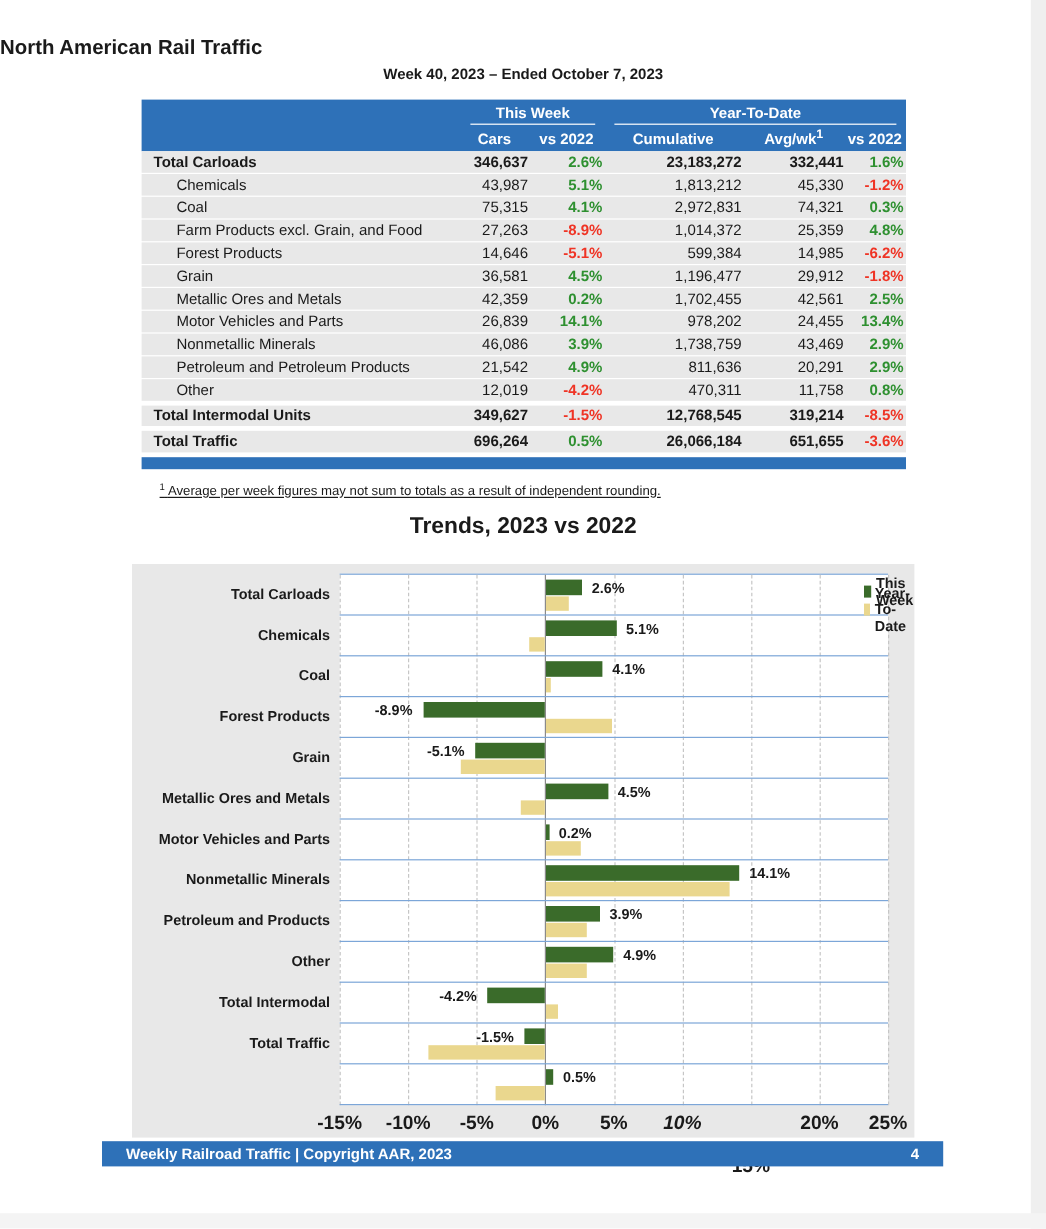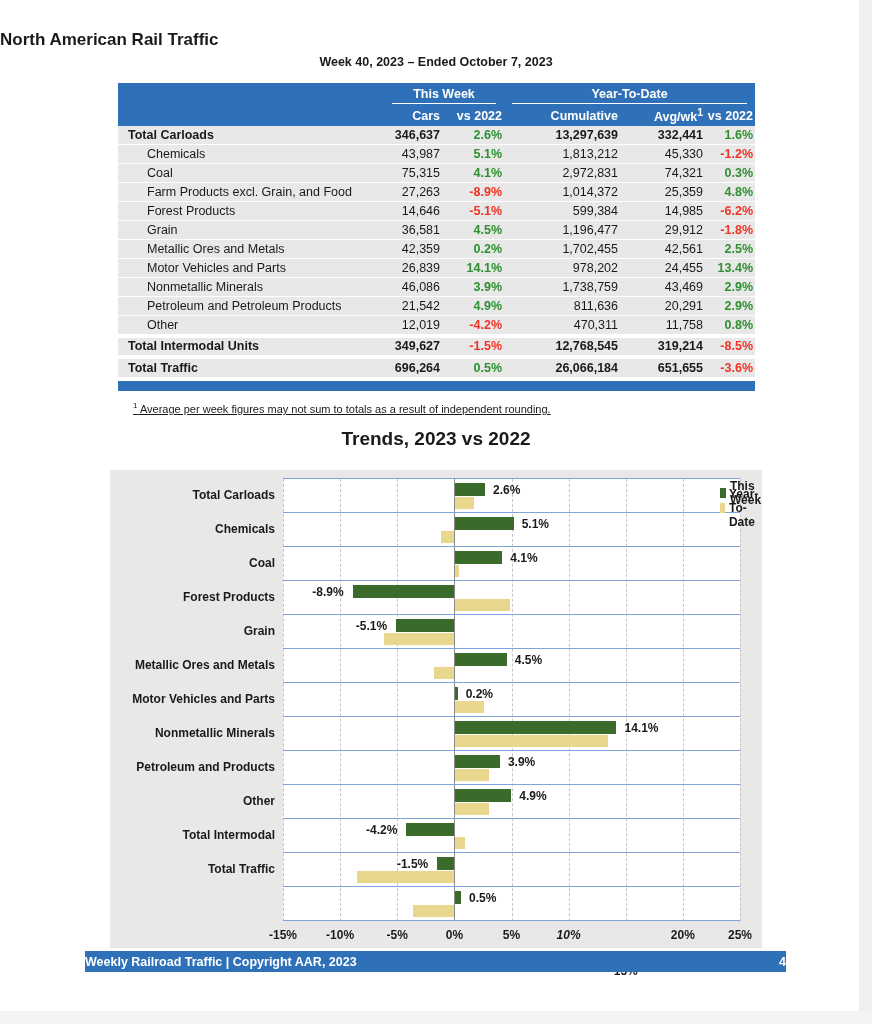--- a/index.html
+++ b/index.html
@@ -14,21 +14,21 @@
               font-size:12.5px;font-weight:bold;}
 
   
   .rail-table{position:absolute;left:118px;top:83px;width:637px;font-size:12.5px;}
   .thead{background:#2E71B8;color:#fff;font-weight:bold;padding-top:3px;}
   .gh-row{display:grid;grid-template-columns:266px 120px 251px;height:19px;align-items:center;}
   .gh-cell{text-align:center;}
   .gh-underline{border-bottom:1.5px solid #fff;margin:0 8px;padding-bottom:2px;}
   .ch-row{display:grid;grid-template-columns:266px 58px 62px 116px 85px 50px;
           height:21px;align-items:center;}
-  .ch-cell{text-align:right;padding-right:2px;}
+  .ch-cell{text-align:center;padding-right:2px;}
   .trow{display:grid;grid-template-columns:266px 58px 62px 116px 85px 50px;
         height:17.5px;align-items:center;background:#E8E8E8;margin-bottom:1.5px;}
   .trow.gapped{margin-top:4px;}
   .trow.bold{font-weight:bold;}
   .tcell{text-align:right;padding-right:2px;white-space:nowrap;}
   .tlabel{text-align:left;padding-left:29px;}
   .trow.bold .tlabel{padding-left:10px;}
   .pct{font-weight:bold;}
   .pos{color:#2E9030;}
   .neg{color:#EF3425;}
@@ -53,26 +53,26 @@
   .chart-rows{position:absolute;inset:0;z-index:1;}
   .crow{position:relative;height:34px;border-bottom:1.5px solid #7CA6D8;box-sizing:border-box;}
   .bar{position:absolute;}
   .bar.tw{top:3.5px;height:13px;}
   .bar.ytd{top:17.5px;height:12.5px;}
   .bar-label{position:absolute;top:4px;font-size:12px;font-weight:bold;white-space:nowrap;}
   .legend{position:absolute;top:6px;left:437px;z-index:2;font-size:12px;font-weight:bold;}
   .legend-item{display:flex;align-items:center;height:15px;}
   .legend-swatch{width:10px;height:10px;margin-right:4px;display:inline-block;}
   .xaxis{position:absolute;left:173px;top:458px;width:457px;height:16px;}
-  .xtick{position:absolute;transform:translateX(-50%);font-size:12px;font-weight:bold;white-space:nowrap;}
+  .xtick{position:absolute;transform:translateX(-50%);font-size:16px;font-weight:bold;white-space:nowrap;}
 
   
   .footer{position:absolute;left:85px;top:951px;width:701px;height:21px;background:#2E71B8;
           color:#fff;font-size:12.5px;font-weight:bold;display:flex;align-items:center;
-          justify-content:space-between;padding:0 0;box-sizing:border-box;}
+          justify-content:space-between;padding:0 20px;box-sizing:border-box;}
 </style>
 </head>
 <body>
 
 <div class="page">
   <div class="edge-right"></div>
   <div class="edge-bottom"></div>
 
   <div class="page-title">North American Rail Traffic</div>
   <div class="page-subtitle">Week 40, 2023 – Ended October 7, 2023</div>
@@ -95,21 +95,21 @@
         <div class="ch-cell">Cumulative</div>
         <div class="ch-cell"><span>Avg/wk</span><sup>1</sup></div>
         <div class="ch-cell">vs 2022</div>
       </div>
     </div>
     <div id="table-body">
         <div class="trow bold">
           <div class="tcell tlabel">Total Carloads</div>
           <div class="tcell">346,637</div>
           <div class="tcell pct pos">2.6%</div>
-          <div class="tcell">13,297,639</div>
+          <div class="tcell">23,183,272</div>
           <div class="tcell">332,441</div>
           <div class="tcell pct pos">1.6%</div>
         </div>
         <div class="trow">
           <div class="tcell tlabel">Chemicals</div>
           <div class="tcell">43,987</div>
           <div class="tcell pct pos">5.1%</div>
           <div class="tcell">1,813,212</div>
           <div class="tcell">45,330</div>
           <div class="tcell pct neg">-1.2%</div>

